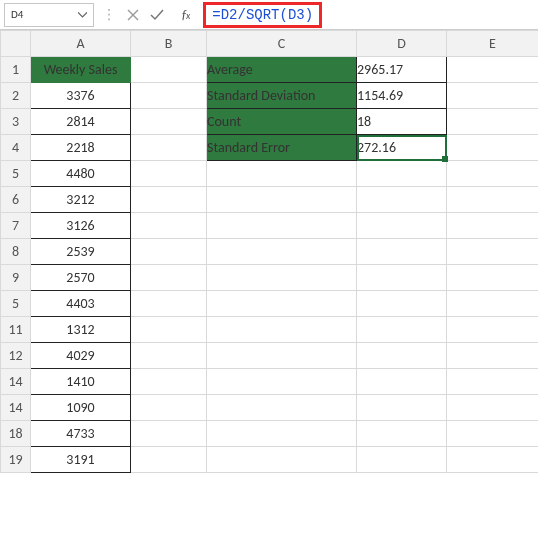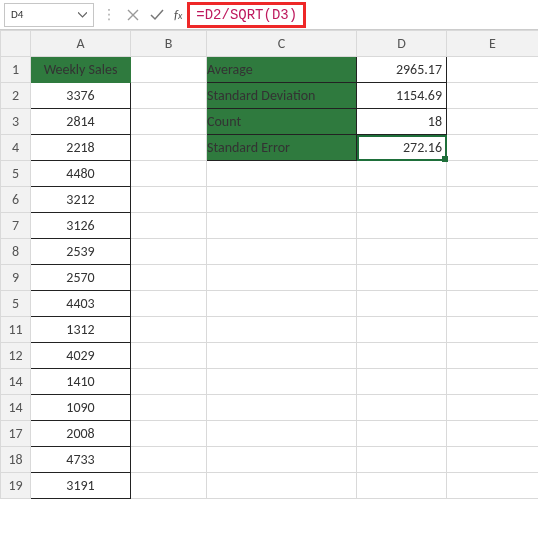--- a/index.html
+++ b/index.html
@@ -40,28 +40,28 @@
     color: #666;
   }
   .sep-dots { color:#aaa; margin:0 4px; font-size:14px; letter-spacing:1px; }
   .fbtn {
     width: 22px; height: 22px;
     display: inline-flex; align-items: center; justify-content: center;
     color: #777;
     margin: 0 1px;
   }
   .fbtn.check { color:#555; }
-  .fx-label { font-style: italic; color:#555; font-size:13px; margin:0 5px; }
+  .fx-label { font-style: italic; color:#555; font-size:13px; margin:0 13px; }
   .formula-input-wrap {
     border: 3px solid #ee2828;
     padding: 2px 6px;
     font-family: Consolas, 'Courier New', monospace;
     font-size: 14px;
     background:#fff;
-    color:#be185d;
+    color:#1d4ed8;
     display:inline-block;
   }
 
   
   .grid-area { display:block; }
   table.sheet {
     border-collapse: collapse;
     table-layout: fixed;
     width: 100%;
   }
@@ -109,21 +109,20 @@
 
   
   .stat-label {
     background: #2f7a3e;
     color: #fff;
     text-align: left;
     border: 1px solid #222 !important;
   }
   .stat-val {
     border: 1px solid #222 !important;
-    text-align: right;
     padding-right: 4px;
   }
   
   .cell-selected {
     outline: 2px solid #1e6f3a;
     outline-offset: -2px;
     position: relative;
   }
   .cell-selected::after {
     content: '';
@@ -296,28 +295,20 @@
         </tr>
     <tr>
           <th class="rowhdr">14</th>
           <td class="boxed">1090</td>
           <td></td>
           <td></td>
           <td></td>
           <td></td>
         </tr>
     <tr>
-          <th class="rowhdr">17</th>
-          <td class="boxed">2008</td>
-          <td></td>
-          <td></td>
-          <td></td>
-          <td></td>
-        </tr>
-    <tr>
           <th class="rowhdr">18</th>
           <td class="boxed">4733</td>
           <td></td>
           <td></td>
           <td></td>
           <td></td>
         </tr>
     <tr>
           <th class="rowhdr">19</th>
           <td class="boxed">3191</td>

